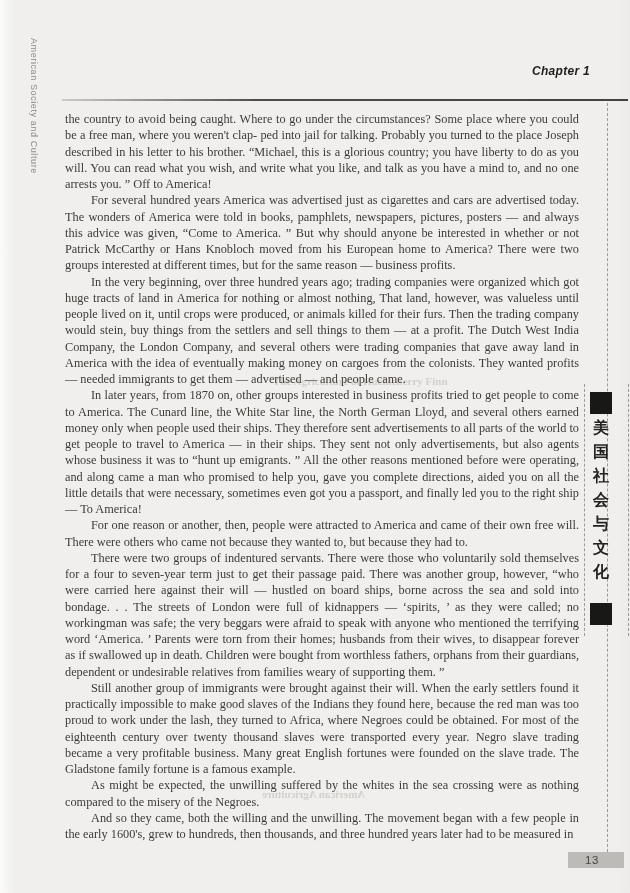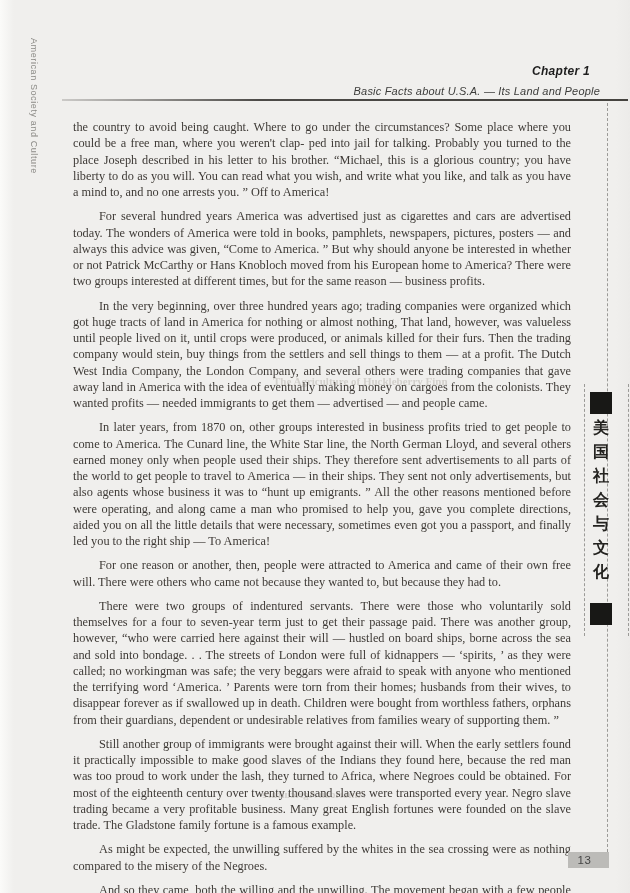--- a/index.html
+++ b/index.html
@@ -28,21 +28,21 @@
   .dash-main{
     position:absolute;left:607px;top:103px;height:749px;width:0;
     border-left:1px dashed #9b9a97;
   }
   
   .body-text{
     position:absolute;left:65px;top:111px;width:514px;
     font-size:12.3px;line-height:16.25px;color:#3e3a36;
     text-align:justify;
   }
-  .body-text p{margin:8px;text-indent:26px;}
+  .body-text p{margin:0;text-indent:26px;}
   .body-text p.no-indent{text-indent:0;}
   
   .sidebar{
     position:absolute;left:584px;top:384px;width:43px;height:252px;
     border-left:1px dashed #9b9a97;border-right:1px dashed #9b9a97;
   }
   .sq{position:absolute;left:5px;width:22px;height:22px;background:#181816;}
   .sq-top{top:8px;}
   .sq-bottom{top:219px;}
   .cjk-col{
@@ -52,41 +52,40 @@
     font-size:16px;font-weight:bold;color:#23221f;line-height:1;
   }
   .side-en{
     position:absolute;left:29px;top:38px;height:186px;
     writing-mode:vertical-rl;
     font-family:"Liberation Sans", sans-serif;
     font-size:9px;color:#8b8a86;letter-spacing:.6px;white-space:nowrap;
   }
   
   .page-bar{
-    position:absolute;left:568px;top:852px;width:41px;height:16px;
+    position:absolute;left:568px;top:852px;width:56px;height:16px;
     background:#bcbbb8;display:flex;align-items:center;justify-content:center;
   }
   .page-num{
     font-family:"Liberation Sans", sans-serif;
     font-size:11.5px;color:#454545;letter-spacing:.5px;padding-right:8px;
   }
   
   .ghost{
     position:absolute;font-weight:bold;font-size:11px;color:rgba(118,110,98,.24);
     font-family:"Liberation Serif", serif;white-space:nowrap;
   }
   .ghost.mirrored{transform:scaleX(-1);}
 </style>
 </head>
 <body>
 
 <div class="page">
 
   <div class="chapter">Chapter 1</div>
-  <div class="subtitle">Basic Facts about U.S.A. — Its Land and People</div>
   <div class="header-rule"></div>
 
   <div class="dash-main"></div>
 
   <div class="body-text">
       <p class="no-indent">the country to avoid being caught. Where to go under the circumstances? Some place where you could be a free man, where you weren't clap- ped into jail for talking. Probably you turned to the place Joseph described in his letter to his brother. “Michael, this is a glorious country; you have liberty to do as you will. You can read what you wish, and write what you like, and talk as you have a mind to, and no one arrests you. ” Off to America!</p>
       <p class="">For several hundred years America was advertised just as cigarettes and cars are advertised today. The wonders of America were told in books, pamphlets, newspapers, pictures, posters — and always this advice was given, “Come to America. ” But why should anyone be interested in whether or not Patrick McCarthy or Hans Knobloch moved from his European home to America? There were two groups interested at different times, but for the same reason — business profits.</p>
       <p class="">In the very beginning, over three hundred years ago; trading companies were organized which got huge tracts of land in America for nothing or almost nothing, That land, however, was valueless until people lived on it, until crops were produced, or animals killed for their furs. Then the trading company would stein, buy things from the settlers and sell things to them — at a profit. The Dutch West India Company, the London Company, and several others were trading companies that gave away land in America with the idea of eventually making money on cargoes from the colonists. They wanted profits — needed immigrants to get them — advertised — and people came.</p>
       <p class="">In later years, from 1870 on, other groups interested in business profits tried to get people to come to America. The Cunard line, the White Star line, the North German Lloyd, and several others earned money only when people used their ships. They therefore sent advertisements to all parts of the world to get people to travel to America — in their ships. They sent not only advertisements, but also agents whose business it was to “hunt up emigrants. ” All the other reasons mentioned before were operating, and along came a man who promised to help you, gave you complete directions, aided you on all the little details that were necessary, sometimes even got you a passport, and finally led you to the right ship — To America!</p>
       <p class="">For one reason or another, then, people were attracted to America and came of their own free will. There were others who came not because they wanted to, but because they had to.</p>

